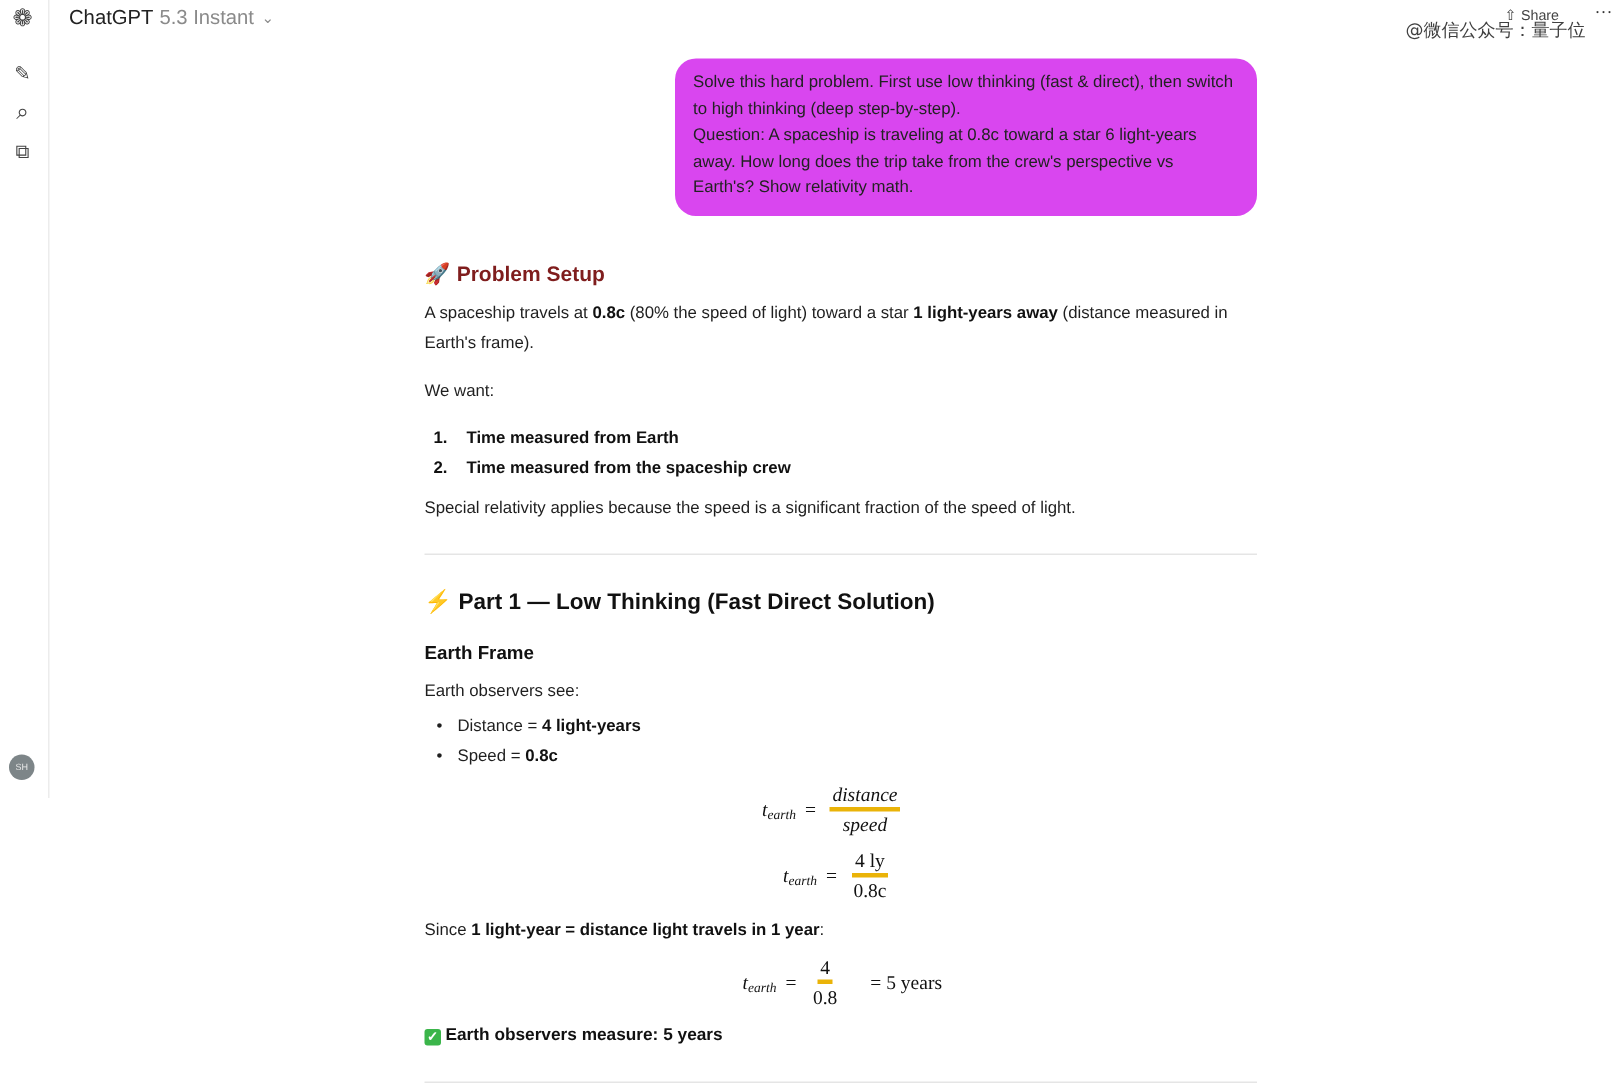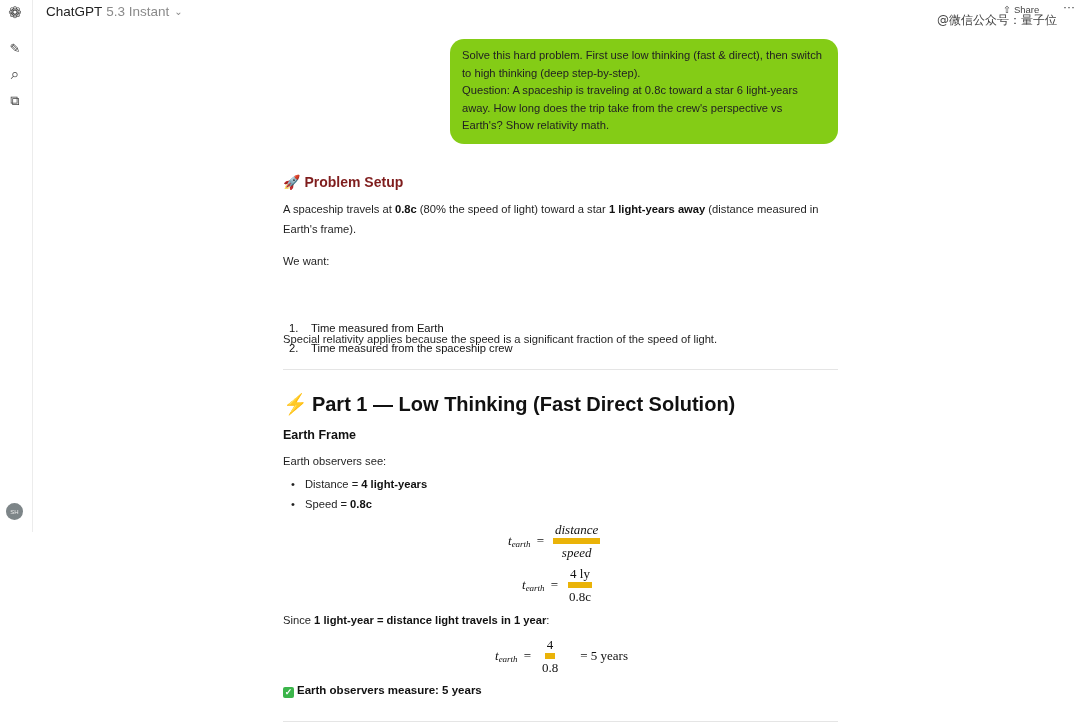--- a/index.html
+++ b/index.html
@@ -7,35 +7,35 @@
   .sidebar { position:absolute; left:0; top:0; width:32px; height:532px; border-right:1px solid #ececec; background:#fff; }
   .sb-icon { position:absolute; left:6px; width:18px; height:18px; display:flex; align-items:center; justify-content:center; color:#444; cursor:pointer; }
   .avatar { position:absolute; left:6px; top:503px; width:17px; height:17px; border-radius:50%; background:#7d8588; color:#e8e8e8; font-size:6px; display:flex; align-items:center; justify-content:center; }
   .topbar-title { position:absolute; left:46px; top:4px; font-size:13.5px; display:flex; align-items:center; gap:4px; cursor:pointer; }
   .topbar-title .name { color:#222; }
   .topbar-title .model { color:#8a8a8a; }
   .topbar-title .chev { color:#8a8a8a; font-size:10px; margin-left:1px; }
   .share { position:absolute; left:1003px; top:4px; font-size:9.5px; color:#444; display:flex; align-items:center; gap:3px; cursor:pointer; }
   .more { position:absolute; left:1063px; top:0px; font-size:12px; color:#333; cursor:pointer; letter-spacing:0px; }
   .watermark { position:absolute; left:937px; top:12px; font-size:12px; color:#404040; font-family:"DejaVu Sans", sans-serif; }
-  .user-bubble { position:absolute; left:450px; top:39px; width:388px; box-sizing:border-box; padding:8px 12px 9px 12px; background:#84cc16; border-radius:14px; font-size:11.2px; line-height:17.5px; color:#222; }
+  .user-bubble { position:absolute; left:450px; top:39px; width:388px; box-sizing:border-box; padding:8px 12px 9px 12px; background:#d946ef; border-radius:14px; font-size:11.2px; line-height:17.5px; color:#222; }
   .content { position:absolute; left:283px; top:0; width:555px; font-size:11.2px; color:#1f1f1f; }
   .abs { position:absolute; left:0; }
   .h3 { font-size:14px; font-weight:bold; color:#7f1d1d; }
-  .h2 { font-size:20px; font-weight:bold; color:#111; }
+  .h2 { font-size:15px; font-weight:bold; color:#111; }
   .h4 { font-size:12.5px; font-weight:bold; color:#111; }
   .p { line-height:20px; width:555px; }
   b { color:#111; }
-  .ol-item { font-weight:normal; color:#111;margin-top:36px; }
+  .ol-item { font-weight:bold; color:#111; }
   .ol-num { display:inline-block; width:22px; text-align:left; padding-left:6px; }
   .ul-item .dot { display:inline-block; width:22px; padding-left:8px; box-sizing:border-box; }
   .hr { position:absolute; left:0; width:555px; height:1px; background:#e5e5e5; }
   .math { position:absolute; font-family:"Liberation Serif", serif; font-size:13px; color:#111; display:flex; align-items:center; }
   .frac { display:inline-flex; flex-direction:column; align-items:center; margin:0 3px; }
-  .frac .num { padding:0 2px 1px 2px; border-bottom:6px solid #eab308; line-height:15px; }
+  .frac .num { padding:0 2px 1px 2px; border-bottom:3px solid #eab308; line-height:15px; }
   .frac .den { padding:1px 2px 0 2px; line-height:15px; }
   .it { font-style:italic; }
   .sub { font-size:9px; font-style:italic; position:relative; top:3px; }
   .eq { margin:0 6px; }
   .emoji { display:inline-block; margin-right:4px; }
   .check { display:inline-block; width:11px; height:11px; background:#3bb54a; border-radius:2px; color:#fff; font-size:9px; line-height:11px; text-align:center; margin-right:3px; vertical-align:-1px; }
 </style>
 </head>
 <body>
 

